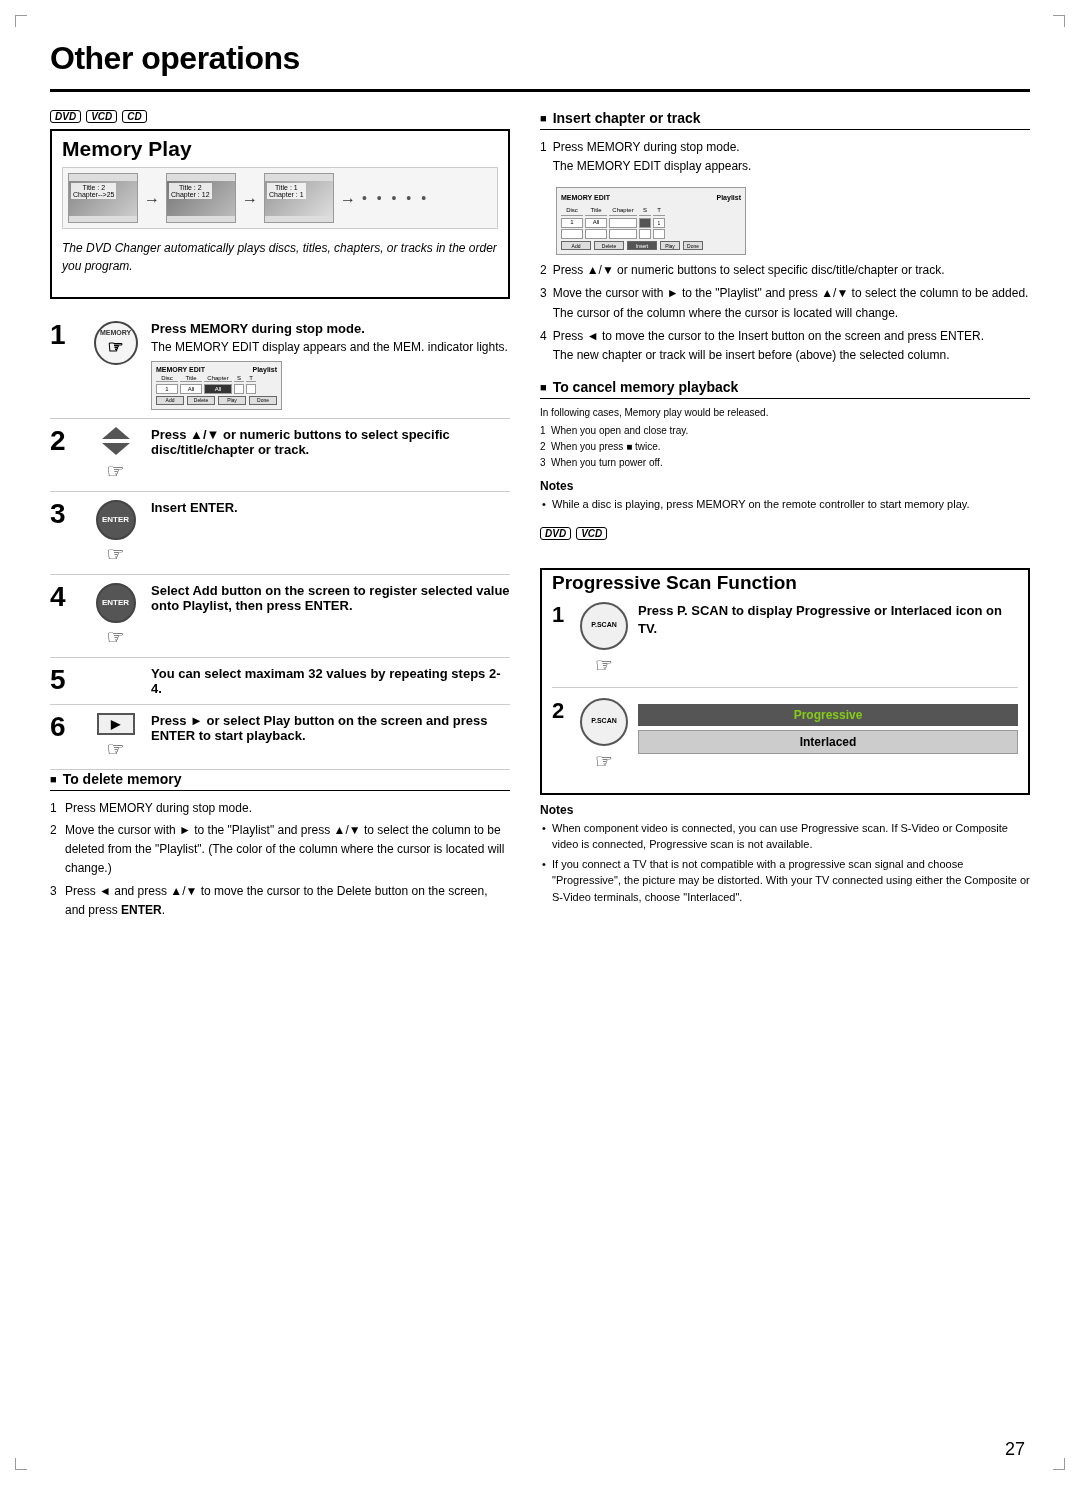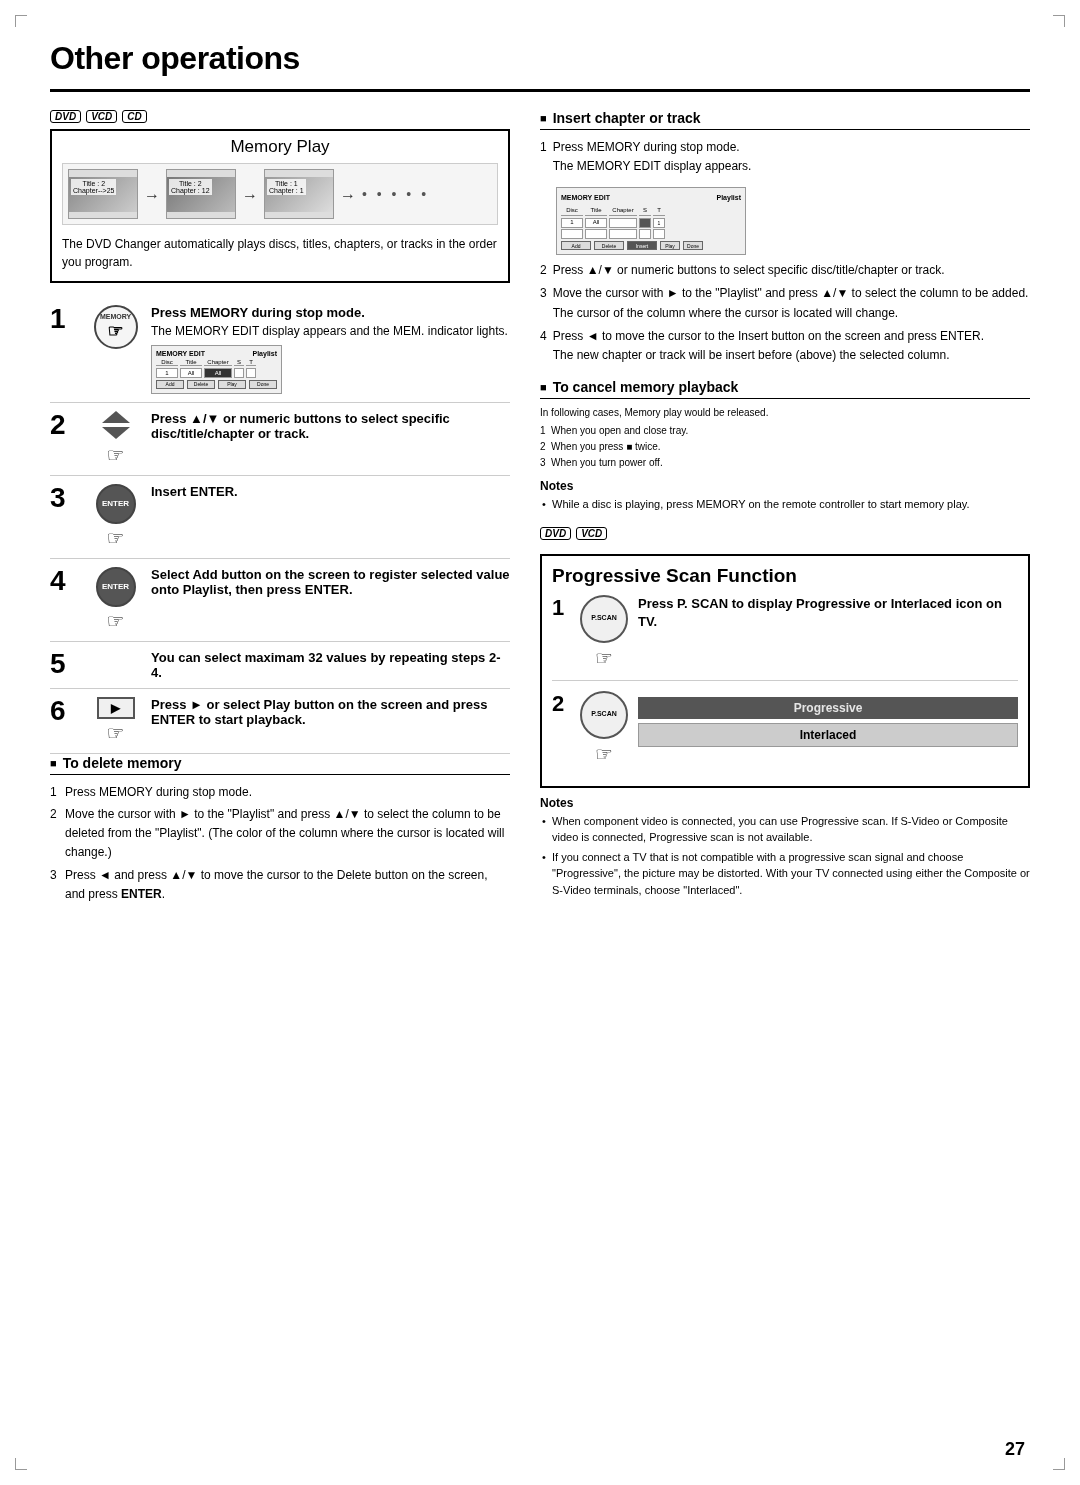--- a/index.html
+++ b/index.html
@@ -25,21 +25,21 @@
     .corner-mark.tl { top: 15px; left: 15px; border-width: 1px 0 0 1px; }
     .corner-mark.tr { top: 15px; right: 15px; border-width: 1px 1px 0 0; }
     .corner-mark.bl { bottom: 15px; left: 15px; border-width: 0 0 1px 1px; }
     .corner-mark.br { bottom: 15px; right: 15px; border-width: 0 1px 1px 0; }
 
     .page-number {
       position: absolute;
       bottom: 25px;
       right: 55px;
       font-size: 18px;
-      font-weight: bold;
+      font-weight: normal;
     }
 
     .page-title {
       font-size: 32px;
       font-weight: bold;
       margin-bottom: 12px;
       letter-spacing: -0.5px;
     }
 
     .title-rule {
@@ -63,24 +63,23 @@
     }
 
     
     .section-box {
       border: 2px solid #000;
       padding: 6px 10px 10px 10px;
       margin-bottom: 14px;
     }
 
     .section-box-title {
-      font-size: 17px;
-      font-weight: normal;
+      font-size: 21px;
+      font-weight: bold;
       margin-bottom: 6px;
-      text-align: center;
     }
 
     
     .format-badges {
       display: flex;
       gap: 5px;
       margin-bottom: 6px;
       font-size: 10px;
     }
 
@@ -141,21 +140,23 @@
     }
 
     .dots {
       font-size: 14px;
       letter-spacing: 3px;
       color: #555;
     }
 
     .intro-text {
       font-size: 12px;
+      margin-bottom: 12px;
       line-height: 1.5;
+      font-style: italic;
     }
 
     
     .memory-edit-img {
       margin-top: 5px;
       border: 1px solid #999;
       padding: 4px;
       background: #f0f0f0;
       display: inline-block;
       font-size: 7px;
@@ -206,22 +207,22 @@
 
     .notes-list li::before {
       content: '•';
       position: absolute;
       left: 2px;
     }
 
     
     .prog-section {
       border: 2px solid #000;
-      padding: 9px 10px 10px 10px;
-      margin-top: 14px;
+      padding: 2px 10px 10px 10px;
+      margin-top: 28px;
     }
 
     .prog-section-title {
       font-size: 19px;
       font-weight: bold;
       margin-bottom: 8px;
     }
 
     .prog-step {
       display: flex;
@@ -278,21 +279,21 @@
 
     .prog-bar {
       padding: 4px 10px;
       font-size: 12px;
       font-weight: bold;
       text-align: center;
     }
 
     .prog-bar.progressive {
       background: #555;
-      color: #e5e5e5;
+      color: #84cc16;
     }
 
     .prog-bar.interlaced {
       background: #ccc;
       color: #000;
       border: 1px solid #999;
     }
 
     
     .step-row {

